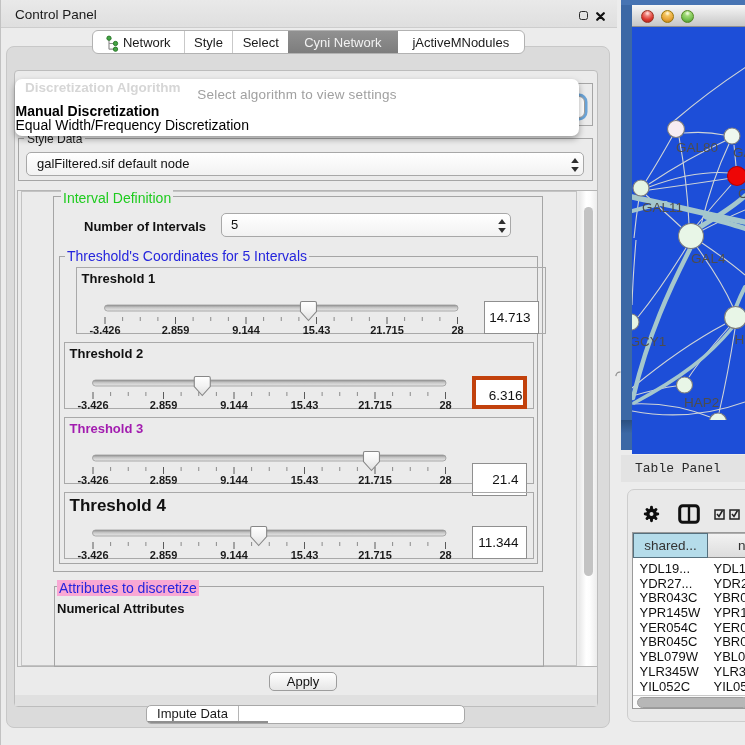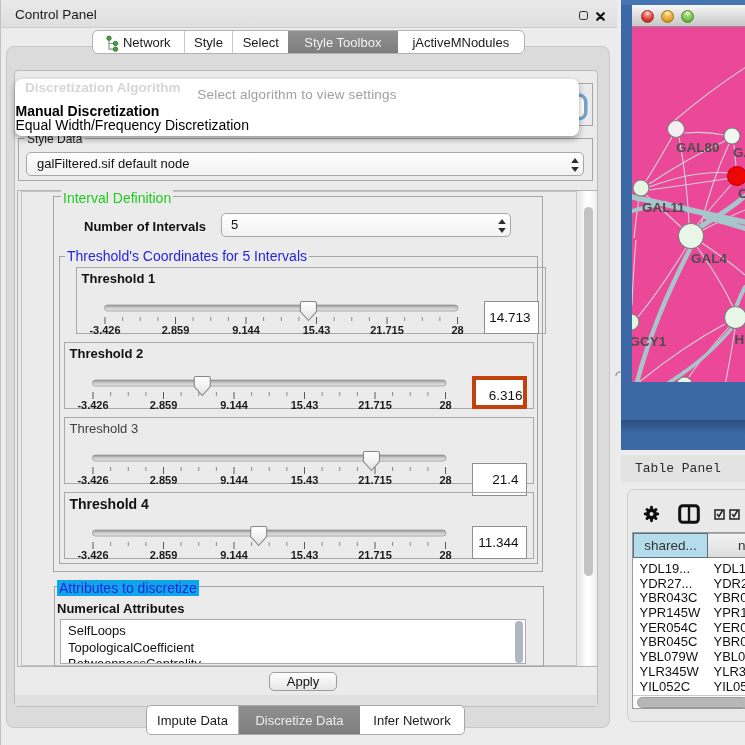--- a/index.html
+++ b/index.html
@@ -29,21 +29,21 @@
       <svg width="13" height="17" viewBox="0 0 13 17" style="margin-right:4px;margin-top:2px;">
         <path d="M3 3.2 V14.2 M3 8.5 H9.5 M3 14.2 H9.5" stroke="#8f8f8f" stroke-width="1.2" fill="none"></path>
         <circle cx="3" cy="3.2" r="2.15" fill="#44a544" stroke="#267226" stroke-width="0.9"></circle>
         <circle cx="9.5" cy="8.5" r="2.15" fill="#44a544" stroke="#267226" stroke-width="0.9"></circle>
         <circle cx="9.5" cy="14.2" r="2.15" fill="#44a544" stroke="#267226" stroke-width="0.9"></circle>
       </svg>
       <span>Network</span>
     </div>
     <div style="width:49px;display:flex;align-items:center;justify-content:center;border-right:1px solid #c9c9c9;">Style</div>
     <div style="width:55px;display:flex;align-items:center;justify-content:center;">Select</div>
-    <div style="width:110px;display:flex;align-items:center;justify-content:center;background:linear-gradient(#919191,#7d7d7d);color:#f2f2f2;">Style Toolbox</div>
+    <div style="width:110px;display:flex;align-items:center;justify-content:center;background:linear-gradient(#919191,#7d7d7d);color:#f2f2f2;">Cyni Network</div>
     <div style="width:127px;display:flex;align-items:center;justify-content:center;">jActiveMNodules</div>
   </div>
 
   <div class="abs" style="left:17px;top:83px;width:575px;height:43px;border:1px solid #a5a5a5;"></div>
 
   <div class="abs" style="left:520px;top:96px;width:64px;height:22px;border-radius:6px;box-shadow:0 0 0 2.5px #6ba3d6;background:#fff;border:1px solid #9c9c9c;"></div>
 
   <div class="abs" style="left:17px;top:138px;width:575px;height:43px;border:1px solid #a5a5a5;"></div>
   <div class="abs" style="left:23px;top:132px;background:#ebebeb;padding:0 3px;font-size:12px;color:#1a1a1a;">Style Data</div>
   <div class="abs" style="left:25px;top:152px;width:558px;height:24px;background:linear-gradient(#ffffff,#f2f2f2);border:1px solid #a8a8a8;border-radius:5px;font-size:13px;color:#111;line-height:22px;padding-left:10px;">galFiltered.sif default node
@@ -158,21 +158,21 @@
         <text x="98.5" y="66" font-size="11" font-weight="bold" fill="#1a1a1a" text-anchor="middle" font-family="Liberation Sans">2.859</text>
         <text x="169.0" y="66" font-size="11" font-weight="bold" fill="#1a1a1a" text-anchor="middle" font-family="Liberation Sans">9.144</text>
         <text x="239.5" y="66" font-size="11" font-weight="bold" fill="#1a1a1a" text-anchor="middle" font-family="Liberation Sans">15.43</text>
         <text x="310.0" y="66" font-size="11" font-weight="bold" fill="#1a1a1a" text-anchor="middle" font-family="Liberation Sans">21.715</text>
         <text x="380.5" y="66" font-size="11" font-weight="bold" fill="#1a1a1a" text-anchor="middle" font-family="Liberation Sans">28</text>
       <path d="M 130.77 33.5 L 143.77 33.5 Q 145.27 33.5 145.27 35 L 145.27 43.5 L 137.27 52.5 L 129.27 43.5 L 129.27 35 Q 129.27 33.5 130.77 33.5 Z" fill="url(#thg)" stroke="#878787" stroke-width="1.1"></path>
     </svg>
     <div class="abs" style="left:406.5px;top:33px;width:55px;height:33px;background:#fff;border:4px solid #c2410c;font-size:13.5px;color:#111;text-align:right;line-height:31px;">6.316</div>
   </div>
   <div class="abs" style="left:63px;top:417px;width:470px;height:67px;border:1px solid #a9a9a9;">
-    <div class="abs" style="left:4.5px;top:3px;font-size:13px;font-weight:normal;color:#404040;">Threshold 3</div>
+    <div class="abs" style="left:4.5px;top:3px;font-size:13px;font-weight:bold;color:#a21caf;">Threshold 3</div>
     <svg class="abs" style="left:0;top:0;" width="470" height="67" viewBox="0 0 470 67">
       <defs>
         <linearGradient id="trk3" x1="0" y1="0" x2="0" y2="1">
           <stop offset="0" stop-color="#8f8f8f"></stop>
             <stop offset="0.45" stop-color="#c9c9c9"></stop>
             <stop offset="1" stop-color="#e8e8e8"></stop>
         </linearGradient>
         <linearGradient id="thg" x1="0" y1="0" x2="0" y2="1">
           <stop offset="0" stop-color="#ffffff"></stop>
             <stop offset="0.5" stop-color="#f2f2f2"></stop>
@@ -205,21 +205,21 @@
         <text x="98.5" y="66" font-size="11" font-weight="bold" fill="#1a1a1a" text-anchor="middle" font-family="Liberation Sans">2.859</text>
         <text x="169.0" y="66" font-size="11" font-weight="bold" fill="#1a1a1a" text-anchor="middle" font-family="Liberation Sans">9.144</text>
         <text x="239.5" y="66" font-size="11" font-weight="bold" fill="#1a1a1a" text-anchor="middle" font-family="Liberation Sans">15.43</text>
         <text x="310.0" y="66" font-size="11" font-weight="bold" fill="#1a1a1a" text-anchor="middle" font-family="Liberation Sans">21.715</text>
         <text x="380.5" y="66" font-size="11" font-weight="bold" fill="#1a1a1a" text-anchor="middle" font-family="Liberation Sans">28</text>
       <path d="M 299.97 33.5 L 312.97 33.5 Q 314.47 33.5 314.47 35 L 314.47 43.5 L 306.47 52.5 L 298.47 43.5 L 298.47 35 Q 298.47 33.5 299.97 33.5 Z" fill="url(#thg)" stroke="#878787" stroke-width="1.1"></path>
     </svg>
     <div class="abs" style="left:406.5px;top:45px;width:55px;height:33px;background:#fff;border:1px solid #8f8f8f;font-size:13.5px;color:#111;text-align:right;line-height:31px;padding-right:7px;">21.4</div>
   </div>
   <div class="abs" style="left:63px;top:492px;width:470px;height:67px;border:1px solid #a9a9a9;">
-    <div class="abs" style="left:4.5px;top:3px;font-size:14px;font-weight:bold;color:#111;">Threshold 4</div>
+    <div class="abs" style="left:4.5px;top:3px;font-size:17px;font-weight:bold;color:#111;">Threshold 4</div>
     <svg class="abs" style="left:0;top:0;" width="470" height="67" viewBox="0 0 470 67">
       <defs>
         <linearGradient id="trk4" x1="0" y1="0" x2="0" y2="1">
           <stop offset="0" stop-color="#8f8f8f"></stop>
             <stop offset="0.45" stop-color="#c9c9c9"></stop>
             <stop offset="1" stop-color="#e8e8e8"></stop>
         </linearGradient>
         <linearGradient id="thg" x1="0" y1="0" x2="0" y2="1">
           <stop offset="0" stop-color="#ffffff"></stop>
             <stop offset="0.5" stop-color="#f2f2f2"></stop>
@@ -253,34 +253,30 @@
         <text x="169.0" y="66" font-size="11" font-weight="bold" fill="#1a1a1a" text-anchor="middle" font-family="Liberation Sans">9.144</text>
         <text x="239.5" y="66" font-size="11" font-weight="bold" fill="#1a1a1a" text-anchor="middle" font-family="Liberation Sans">15.43</text>
         <text x="310.0" y="66" font-size="11" font-weight="bold" fill="#1a1a1a" text-anchor="middle" font-family="Liberation Sans">21.715</text>
         <text x="380.5" y="66" font-size="11" font-weight="bold" fill="#1a1a1a" text-anchor="middle" font-family="Liberation Sans">28</text>
       <path d="M 187.17 33.5 L 200.17 33.5 Q 201.67 33.5 201.67 35 L 201.67 43.5 L 193.67 52.5 L 185.67 43.5 L 185.67 35 Q 185.67 33.5 187.17 33.5 Z" fill="url(#thg)" stroke="#878787" stroke-width="1.1"></path>
     </svg>
     <div class="abs" style="left:406.5px;top:33px;width:55px;height:33px;background:#fff;border:1px solid #8f8f8f;font-size:13.5px;color:#111;text-align:right;line-height:31px;padding-right:7px;">11.344</div>
   </div>
 
   <div class="abs" style="left:53px;top:586px;width:490px;height:81px;border:1px solid #a5a5a5;"></div>
-  <div class="abs" style="left:56px;top:580px;background:#0ea5e9;padding:0 2px;font-size:14px;color:#2525dd;">Attributes to discretize</div>
+  <div class="abs" style="left:56px;top:580px;background:#f9a8d4;padding:0 2px;font-size:14px;color:#2525dd;">Attributes to discretize</div>
   <div class="abs" style="left:56px;top:601px;font-size:13px;font-weight:bold;color:#111;">Numerical Attributes</div>
-  <div class="abs" style="left:59px;top:619px;width:466px;height:45px;background:#ffffff;border:1px solid #ababab;overflow:hidden;">
-    <div style="font-size:13px;color:#111;padding:3px 0 0 7px;line-height:16.5px;">SelfLoops<br>TopologicalCoefficient<br>BetweennessCentrality</div>
-    <div class="abs" style="right:2px;top:1px;width:8px;height:42px;background:#aeb7c1;border-radius:4px;"></div>
-  </div>
 
   <div class="abs" style="left:578px;top:191px;width:18px;height:475px;background:linear-gradient(90deg,#e8e8e8,#ffffff 40%,#fdfdfd 60%,#ececec);"></div>
   <div class="abs" style="left:583px;top:207px;width:8.5px;height:369px;background:#c3c3c3;border-radius:4.5px;"></div>
 
   <div class="abs" style="left:268px;top:672px;width:68px;height:19px;background:linear-gradient(#ffffff,#e6e6e6);border:1px solid #9d9d9d;border-radius:5px;font-size:13px;color:#111;text-align:center;line-height:17px;">Apply</div>
   <div class="abs" style="left:14px;top:695px;width:582px;height:11px;background:#e0e0e0;"></div>
 
-  <div class="abs" style="left:145px;top:705px;width:319px;height:30px;background:#ffffff;border:1px solid #a8a8a8;border-radius:5px;display:flex;overflow:hidden;font-size:13px;color:#1a1a1a;">
+  <div class="abs" style="left:145px;top:705px;width:319px;height:19px;background:#ffffff;border:1px solid #a8a8a8;border-radius:5px;display:flex;overflow:hidden;font-size:13px;color:#1a1a1a;flex-direction:column;">
     <div style="width:92px;display:flex;align-items:center;justify-content:center;border-right:1px solid #b5b5b5;">Impute Data</div>
     <div style="width:121px;display:flex;align-items:center;justify-content:center;background:linear-gradient(#909090,#7e7e7e);color:#ededed;">Discretize Data</div>
     <div style="width:104px;display:flex;align-items:center;justify-content:center;">Infer Network</div>
   </div>
 
   <div class="abs" style="left:14px;top:79px;width:564px;height:57px;background:#ffffff;border-radius:7px;box-shadow:0 3px 6px rgba(0,0,0,0.35);"></div>
   <div class="abs" style="left:24px;top:79.5px;font-size:13.5px;font-weight:bold;color:#d6d6d6;">Discretization Algorithm</div>
   <div class="abs" style="left:14px;top:86.5px;width:564px;text-align:center;font-size:13.5px;color:#a0a0a0;letter-spacing:0.2px;">Select algorithm to view settings</div>
   <div class="abs" style="left:14.5px;top:102.5px;font-size:14px;font-weight:bold;color:#000;">Manual Discretization</div>
   <div class="abs" style="left:14.5px;top:117px;font-size:14px;color:#000;">Equal Width/Frequency Discretization</div>
@@ -294,21 +290,21 @@
   <div class="abs" style="left:0;top:0;width:124px;height:5px;background:#4774b3;"></div>
   <div class="abs" style="left:0;top:420px;width:124px;height:30px;background:linear-gradient(#2b4f7f,#3c68a5 45%);"></div>
 </div>
 
 <div class="abs" style="left:632px;top:5px;width:113px;height:22px;background:linear-gradient(#f7f7f7,#c7c7c7);border-bottom:1px solid #909090;">
   <div class="abs" style="left:9px;top:4.5px;width:13px;height:13px;border-radius:50%;background:radial-gradient(circle at 50% 22%,#ffd5d0 6%,#ee847c 26%,#dd3b33 60%,#a81812);border:0.5px solid #993322;"></div>
   <div class="abs" style="left:29px;top:4.5px;width:13px;height:13px;border-radius:50%;background:radial-gradient(circle at 50% 22%,#fff3cc 6%,#f3c45e 26%,#e8a63a 60%,#b87708);border:0.5px solid #997708;"></div>
   <div class="abs" style="left:49px;top:4.5px;width:13px;height:13px;border-radius:50%;background:radial-gradient(circle at 50% 22%,#e9f9d8 6%,#a2d977 26%,#78c353 60%,#3f8a24);border:0.5px solid #558822;"></div>
 </div>
 
-<div class="abs" style="left:632px;top:27px;width:113px;height:355px;background:#ec4899;overflow:hidden;font-weight:bold;">
+<div class="abs" style="left:632px;top:27px;width:113px;height:427px;background:#1d4ed8;overflow:hidden;">
 <svg width="113" height="393" viewBox="632 27 113 393" style="position:absolute;left:0;top:0;">
 <g fill="none" stroke="#cfd4d6" stroke-width="1.1">
   <path d="M674 121 Q 708 92 746 67"></path>
   <path d="M672 137 Q 658 162 646 181"></path>
   <path d="M684 133 Q 706 131 724 135"></path>
   <path d="M679 137 Q 687 180 689 224"></path>
   <path d="M729 144 Q 712 180 701 225"></path>
   <path d="M734 145 L 736 166"></path>
   <path d="M649 184 Q 688 158 727 140"></path>
   <path d="M649 187 Q 695 170 730 173"></path>

